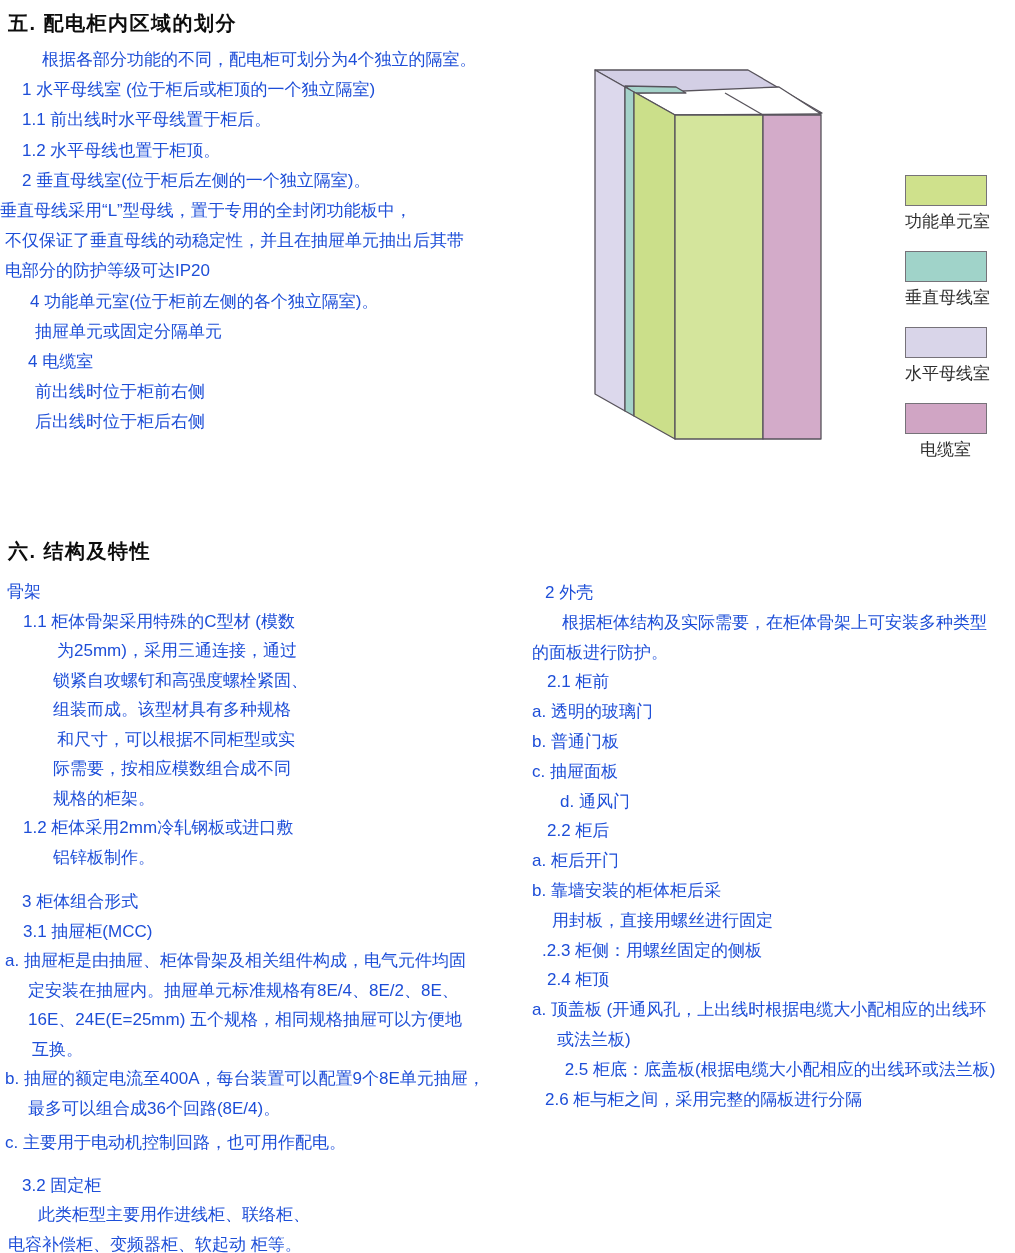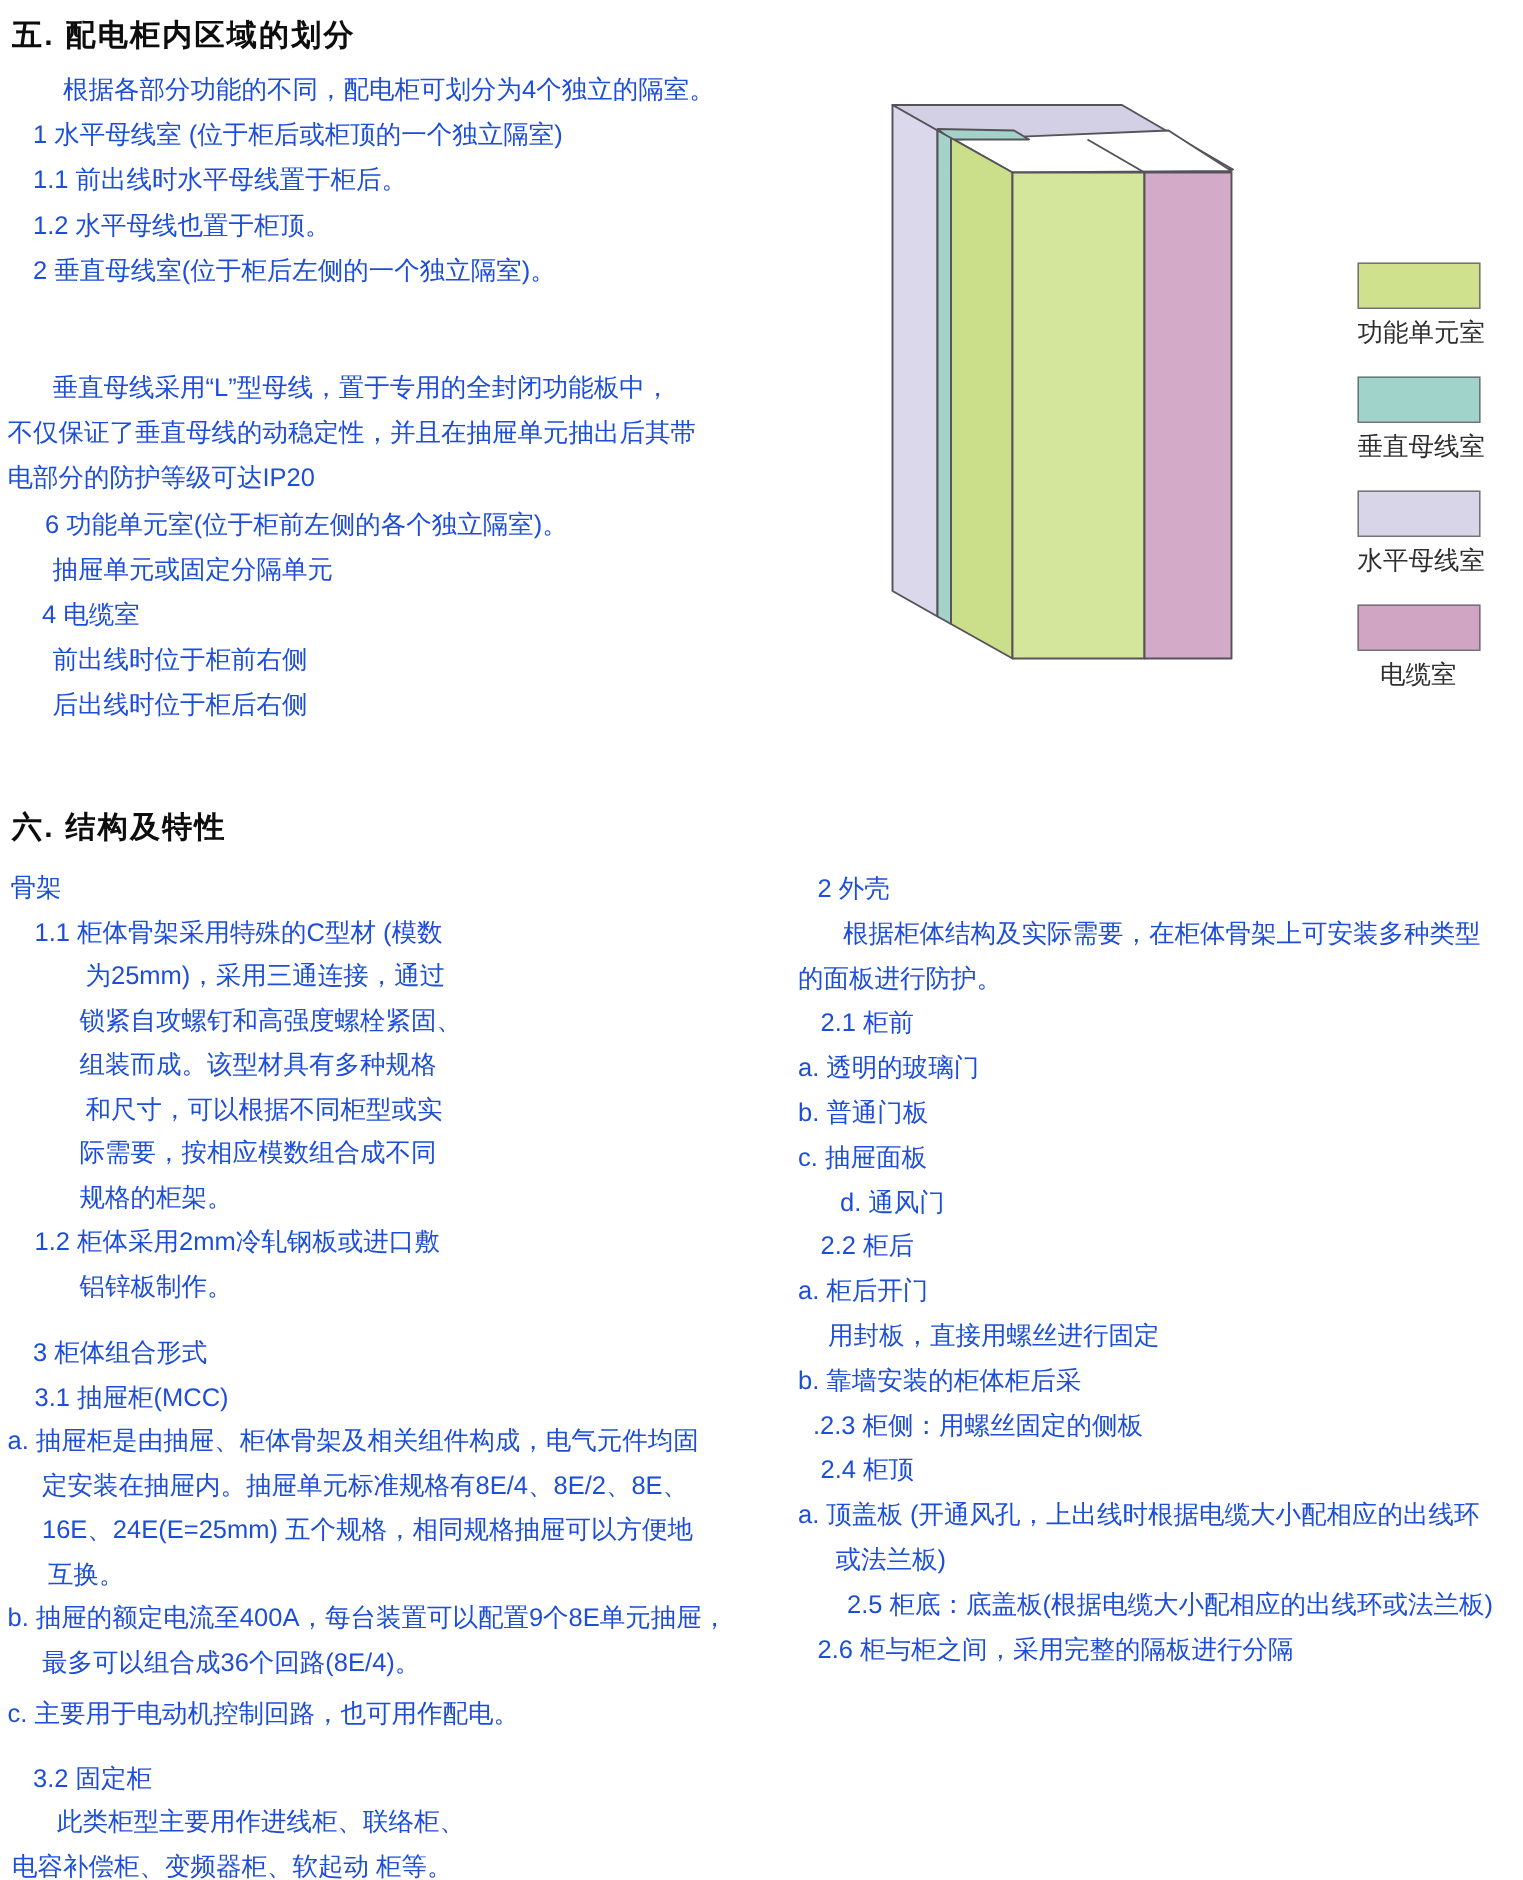--- a/index.html
+++ b/index.html
@@ -31,24 +31,24 @@
 <body>
 
 <div class="h1" id="heading5">五. 配电柜内区域的划分</div>
 
 <div class="textcol" id="sec5-text">
     <div class="tline" style="padding-left: 42px;">根据各部分功能的不同，配电柜可划分为4个独立的隔室。</div>
     <div class="tline" style="padding-left: 22px;">1 水平母线室 (位于柜后或柜顶的一个独立隔室)</div>
     <div class="tline" style="padding-left: 22px;">1.1 前出线时水平母线置于柜后。</div>
     <div class="tline" style="padding-left: 22px;">1.2 水平母线也置于柜顶。</div>
     <div class="tline" style="padding-left: 22px;">2 垂直母线室(位于柜后左侧的一个独立隔室)。</div>
-    <div class="tline" style="padding-left: 35px; margin-top: 48px;">垂直母线采用“L”型母线，置于专用的全封闭功能板中，</div>
+    <div class="tline" style="">垂直母线采用“L”型母线，置于专用的全封闭功能板中，</div>
     <div class="tline" style="padding-left: 5px;">不仅保证了垂直母线的动稳定性，并且在抽屉单元抽出后其带</div>
     <div class="tline" style="padding-left: 5px;">电部分的防护等级可达IP20</div>
-    <div class="tline" style="padding-left: 30px;">6 功能单元室(位于柜前左侧的各个独立隔室)。</div>
+    <div class="tline" style="padding-left: 30px;">4 功能单元室(位于柜前左侧的各个独立隔室)。</div>
     <div class="tline" style="padding-left: 35px;">抽屉单元或固定分隔单元</div>
     <div class="tline" style="padding-left: 28px;">4 电缆室</div>
     <div class="tline" style="padding-left: 35px;">前出线时位于柜前右侧</div>
     <div class="tline" style="padding-left: 35px;">后出线时位于柜后右侧</div>
   </div>
 
 <svg class="fig" width="1015" height="1253" viewBox="0 0 1015 1253">
   <polygon points="595,70 748,70 822,113 670,113" fill="#d3cfe5"></polygon>
   <polygon points="636,93 779,87 821,114 675,115" fill="#ffffff"></polygon>
   <line x1="725" y1="93" x2="763" y2="115"></line>
@@ -110,21 +110,21 @@
     <div class="tline" style="padding-left: 13px;">2 外壳</div>
     <div class="tline" style="padding-left: 30px;">根据柜体结构及实际需要，在柜体骨架上可安装多种类型</div>
     <div class="tline" style="padding-left: 0px;">的面板进行防护。</div>
     <div class="tline" style="padding-left: 15px;">2.1 柜前</div>
     <div class="tline" style="padding-left: 0px;">a. 透明的玻璃门</div>
     <div class="tline" style="padding-left: 0px;">b. 普通门板</div>
     <div class="tline" style="padding-left: 0px;">c. 抽屉面板</div>
     <div class="tline" style="padding-left: 0px; margin-left: 28px;">d. 通风门</div>
     <div class="tline" style="padding-left: 15px;">2.2 柜后</div>
     <div class="tline" style="padding-left: 0px;">a. 柜后开门</div>
+    <div class="tline" style="padding-left: 0px;">b. 靠墙安装的柜体柜后采</div>
     <div class="tline" style="padding-left: 20px;">用封板，直接用螺丝进行固定</div>
-    <div class="tline" style="padding-left: 0px;">b. 靠墙安装的柜体柜后采</div>
     <div class="tline" style="padding-left: 10px;">.2.3 柜侧：用螺丝固定的侧板</div>
     <div class="tline" style="padding-left: 15px;">2.4 柜顶</div>
     <div class="tline" style="padding-left: 0px;">a. 顶盖板 (开通风孔，上出线时根据电缆大小配相应的出线环</div>
     <div class="tline" style="padding-left: 25px;">或法兰板)</div>
     <div class="tline" style="padding-left: 13px; text-align: center;">2.5 柜底：底盖板(根据电缆大小配相应的出线环或法兰板)</div>
     <div class="tline" style="padding-left: 13px;">2.6 柜与柜之间，采用完整的隔板进行分隔</div>
   </div>
 
 </body></html>

